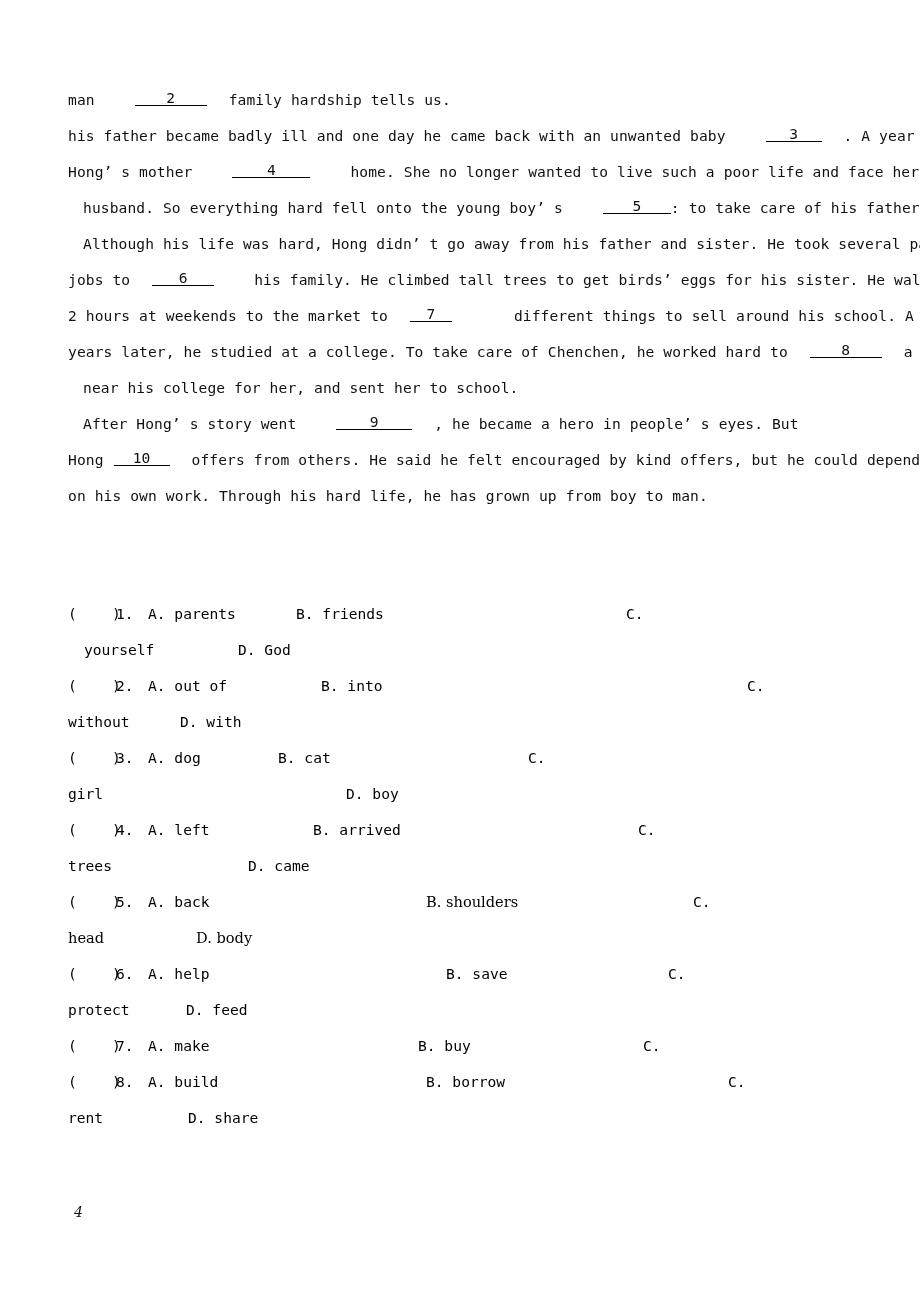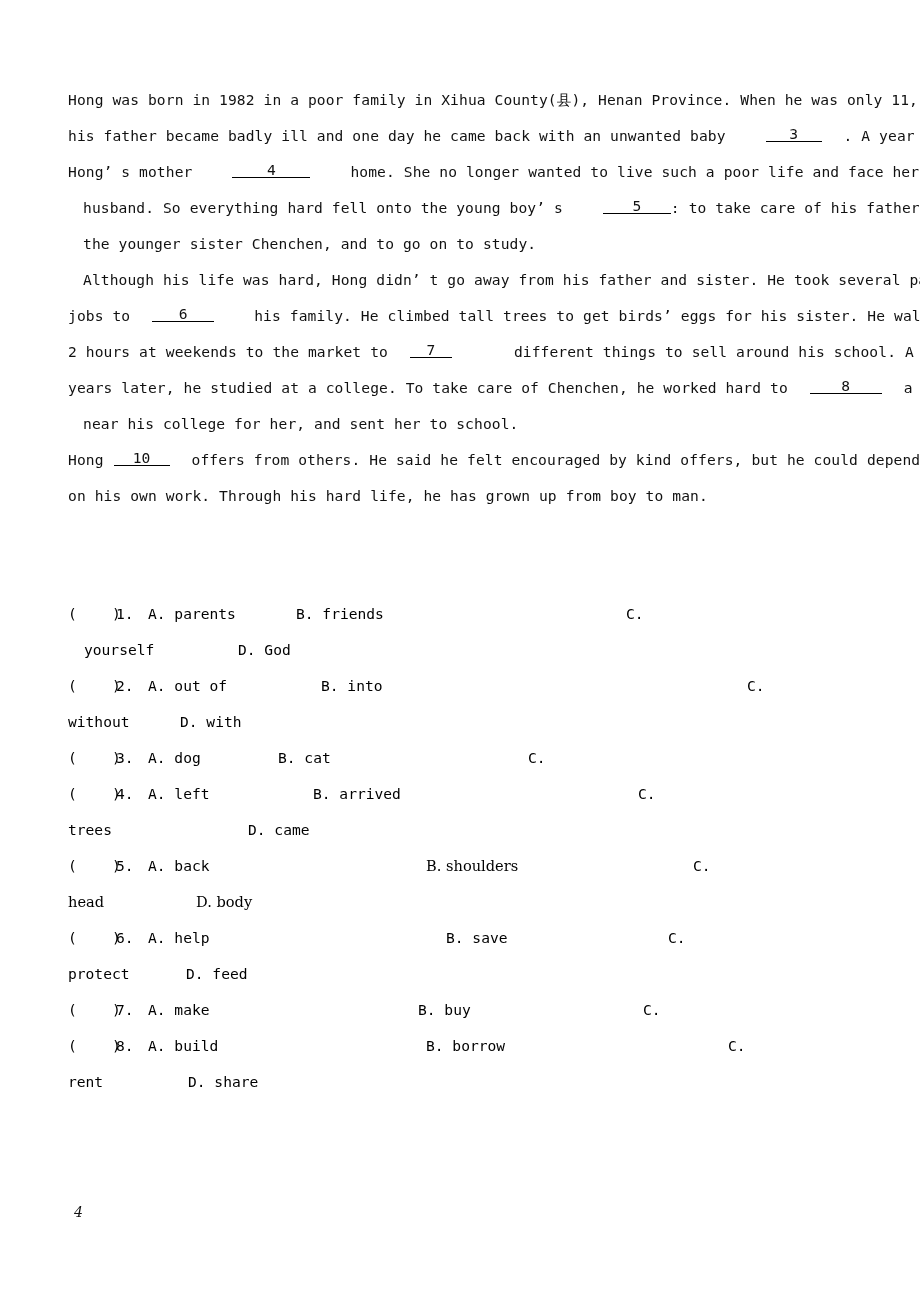--- a/index.html
+++ b/index.html
@@ -103,41 +103,41 @@
     color: #111;
   }
 </style>
 </head>
 <body>
 
 <div id="page">
 
   <div class="passage">
 
-
-    <div class="pline"><span>Hong was born in  1982 in  a poor family in Xihua County(县), Henan Province. When he was only 11,</span></div>
+    <div class="pline"><span>man</span><span class="sp-m"></span><span class="blank bk-2">2</span><span class="sp-s"></span><span>family hardship tells us.</span></div>
+
 
     <div class="pline"><span>his father became badly ill and one day he came back with an unwanted baby</span><span class="sp-m"></span><span class="blank bk-3">3</span><span class="sp-s"></span><span>. A year later,</span></div>
 
     <div class="pline"><span>Hong’ s mother</span><span class="sp-m"></span><span class="blank bk-4">4</span><span class="sp-m"></span><span>home. She no longer wanted to live such a poor life and face her sick</span></div>
 
     <div class="pline indent"><span>husband. So everything hard fell onto the young boy’ s</span><span class="sp-m"></span><span class="blank bk-5">5</span><span>: to take care of his father and</span></div>
 
-    <div class="pline indent"><span>the younger sister Chenchen,  and to go on to study.</span></div>
 
     <div class="pline indent"><span>Although his life was hard, Hong didn’ t go away from his father and sister. He took several part-time</span></div>
 
     <div class="pline"><span>jobs to</span><span class="sp-s"></span><span class="blank bk-6">6</span><span class="sp-m"></span><span>his family. He climbed tall trees to get birds’ eggs for his sister. He walked</span></div>
 
     <div class="pline"><span>2 hours at weekends to the market to</span><span class="sp-s"></span><span class="blank bk-7">7</span><span class="sp-l"></span><span>different things to sell around his school. A few</span></div>
 
     <div class="pline"><span>years later, he studied at a college. To take care of Chenchen, he worked hard to</span><span class="sp-s"></span><span class="blank bk-8">8</span><span class="sp-s"></span><span>a  room</span></div>
 
     <div class="pline indent"><span>near his college for her, and sent her to school.</span></div>
 
+    <div class="pline indent"><span>After Hong’ s story went</span><span class="sp-m"></span><span class="blank bk-9">9</span><span class="sp-s"></span><span>, he became a hero in people’ s eyes. But</span></div>
 
     <div class="pline"><span>Hong</span><span class="sp-xs"></span><span class="blank bk-10">10</span><span class="sp-s"></span><span>offers from others. He said he felt encouraged by kind offers, but he could depend</span></div>
 
     <div class="pline"><span>on his own work. Through his hard life, he has grown up from boy to man.</span></div>
 
   </div>
 
   <div class="choices">
 
     <div class="qrow">
@@ -164,20 +164,24 @@
       <span style="left:112px">D. with</span>
     </div>
 
     <div class="qrow">
       <span style="left:0px">(    )</span>
       <span style="left:48px">3.</span>
       <span style="left:80px">A. dog</span>
       <span style="left:210px">B. cat</span>
       <span style="left:460px">C.</span>
     </div>
+    <div class="qrow">
+      <span style="left:0px">girl</span>
+      <span style="left:278px">D. boy</span>
+    </div>
 
     <div class="qrow">
       <span style="left:0px">(    )</span>
       <span style="left:48px">4.</span>
       <span style="left:80px">A. left</span>
       <span style="left:245px">B. arrived</span>
       <span style="left:570px">C.</span>
     </div>
     <div class="qrow">
       <span style="left:0px">trees</span>

